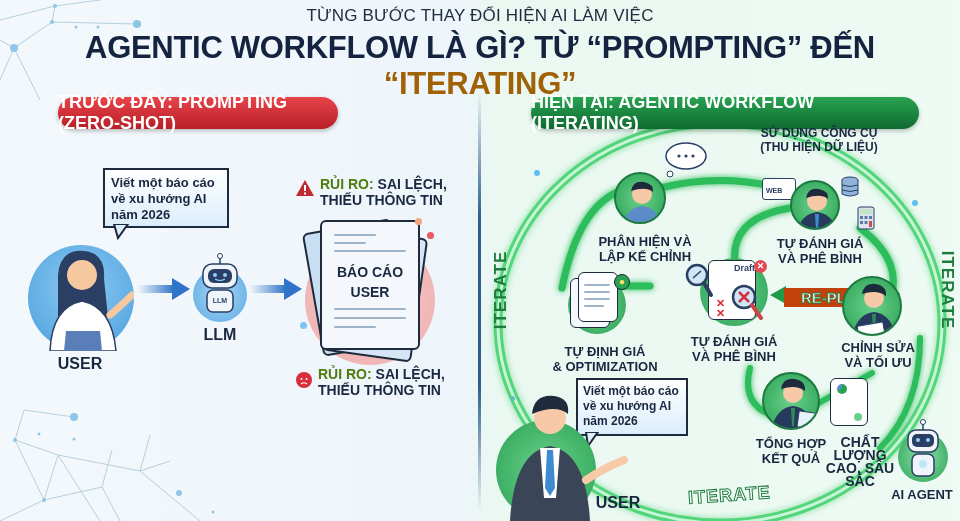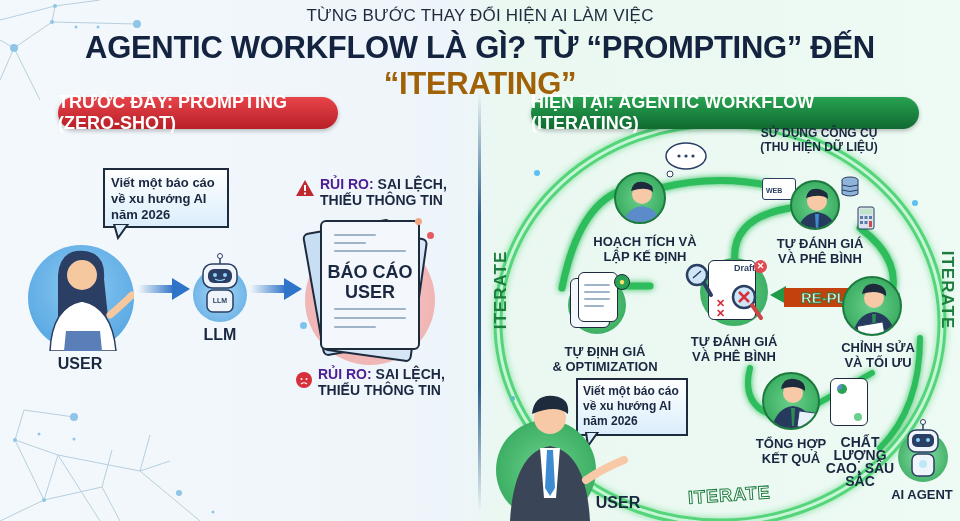--- a/index.html
+++ b/index.html
@@ -10,21 +10,21 @@
 .main-title{position:absolute;top:30px;left:0;width:960px;text-align:center;font-size:31px;font-weight:700;color:#14233f;letter-spacing:-.3px}
 .main-title .green{color:#a16207}
 .divider{position:absolute;left:478px;top:92px;width:3px;height:420px;background:linear-gradient(180deg,rgba(40,90,140,0) 0%,#2d5f8d 30%,#2d5f8d 70%,rgba(40,90,140,0) 100%)}
 .pill{position:absolute;height:32px;border-radius:16px;color:#fff;font-weight:700;font-size:18px;display:flex;align-items:center;justify-content:center;box-shadow:0 2px 4px rgba(0,0,0,.25)}
 .pill.red{left:58px;top:97px;width:280px;background:linear-gradient(180deg,#e8444a,#b81f27)}
 .pill.green{left:531px;top:97px;width:388px;background:linear-gradient(180deg,#28a250,#0f6a31)}
 .bubble{position:absolute;background:linear-gradient(180deg,#fff,#dbeefb);border:2px solid #1d2b3d;border-radius:0;font-size:13px;font-weight:700;line-height:16px;padding:5px 6px;color:#1a2740}
 .circle{position:absolute;border-radius:50%}
 .lbl{position:absolute;font-weight:700;color:#1a2740;text-align:center;line-height:17px}
 .risk{position:absolute;font-weight:700;font-size:14px;line-height:16px;color:#1a2740}
-.risk .r{color:#4c1d95}
+.risk .r{color:#4d7c0f}
 .doc{position:absolute;background:#f4f8fc;border:2px solid #1d2b3d;border-radius:6px}
 .line{position:absolute;height:2px;background:#9fb4c9;border-radius:1px}
 .iterate{position:absolute;font-weight:900;font-size:17px;color:#1c7c3c;letter-spacing:1px}
 .face{position:absolute;border-radius:50%;overflow:hidden}
 </style>
 </head>
 <body>
 
 <svg class="abs" style="left:0;top:0" width="200" height="110" viewBox="0 0 200 110">
   <g stroke="#b7cfde" stroke-width="1" fill="none">
@@ -136,21 +136,21 @@
   <span>THIẾU THÔNG TIN</span>
 </div>
 
 <div class="circle" style="left:305px;top:235px;width:130px;height:130px;background:radial-gradient(circle,#f7c9c9,#eeaeae)"></div>
 <div class="doc" style="left:312px;top:225px;width:90px;height:125px;transform:rotate(-10deg);background:#c8def3"></div>
 <div class="doc" style="left:330px;top:232px;width:90px;height:125px;transform:rotate(8deg);background:#d6e6f6"></div>
 <div class="doc" style="left:320px;top:220px;width:100px;height:130px"></div>
 <div class="line" style="left:334px;top:234px;width:42px"></div>
 <div class="line" style="left:334px;top:242px;width:32px"></div>
 <div class="line" style="left:334px;top:250px;width:72px"></div>
-<div class="lbl" style="left:320px;top:262px;width:100px;font-size:18px;line-height:20px">
+<div class="lbl" style="left:320px;top:262px;width:100px;font-size:14px;line-height:20px">
   <span>BÁO CÁO</span><br>
   <span>USER</span>
 </div>
 <div class="line" style="left:334px;top:308px;width:72px"></div>
 <div class="line" style="left:334px;top:317px;width:72px"></div>
 <div class="line" style="left:334px;top:326px;width:42px"></div>
 <div class="circle" style="left:415px;top:218px;width:7px;height:7px;background:#f0a882"></div>
 <div class="circle" style="left:427px;top:232px;width:7px;height:7px;background:#e65a63"></div>
 <div class="circle" style="left:300px;top:322px;width:7px;height:7px;background:#7fc2ee"></div>
 
@@ -211,22 +211,22 @@
     <circle cx="8" cy="34" r="3" fill="#fff" stroke="#2a3f63"></circle>
   </svg>
 <div class="face" style="left:614px;top:172px;width:52px;height:52px;background:radial-gradient(circle,#6bd08c,#2aa254);border:2px solid #1d7a3e">
   <svg width="52" height="52" viewBox="0 0 52 52">
       <circle cx="26" cy="20" r="10" fill="#f8c9a6"></circle>
       <path d="M15 17 Q17 6 28 8 Q38 10 37 18 Q30 12 15 17Z" fill="#1d2b3d"></path>
       <path d="M6 52 Q10 34 26 32 Q42 34 46 52Z" fill="#5b8bc8"></path>
     </svg>
 </div>
 <div class="lbl" style="left:590px;top:234px;width:110px;font-size:13px;line-height:15px">
-  <span>HOẠCH TÍCH VÀ</span><br>
-  <span>LẬP KẾ ĐỊNH</span>
+  <span>PHÂN HIỆN VÀ</span><br>
+  <span>LẬP KẾ CHỈNH</span>
 </div>
 
 <div class="lbl" style="left:754px;top:126px;width:130px;font-size:12px;line-height:14px">
   <span>SỬ DỤNG CÔNG CỤ</span><br>
   <span>(THU HIỆN DỮ LIỆU)</span>
 </div>
 <div class="abs" style="left:762px;top:178px;width:34px;height:22px;background:#fff;border:1.5px solid #2a3f63;border-radius:3px;font-size:7px;font-weight:700;padding-top:8px;padding-left:3px;color:#2a3f63"><span>WEB</span></div>
 <div class="face" style="left:790px;top:180px;width:50px;height:50px;background:radial-gradient(circle,#6bd08c,#2aa254);border:2px solid #1d7a3e">
   <svg width="50" height="50" viewBox="0 0 50 50">
       <circle cx="25" cy="19" r="10" fill="#f8c9a6"></circle>

